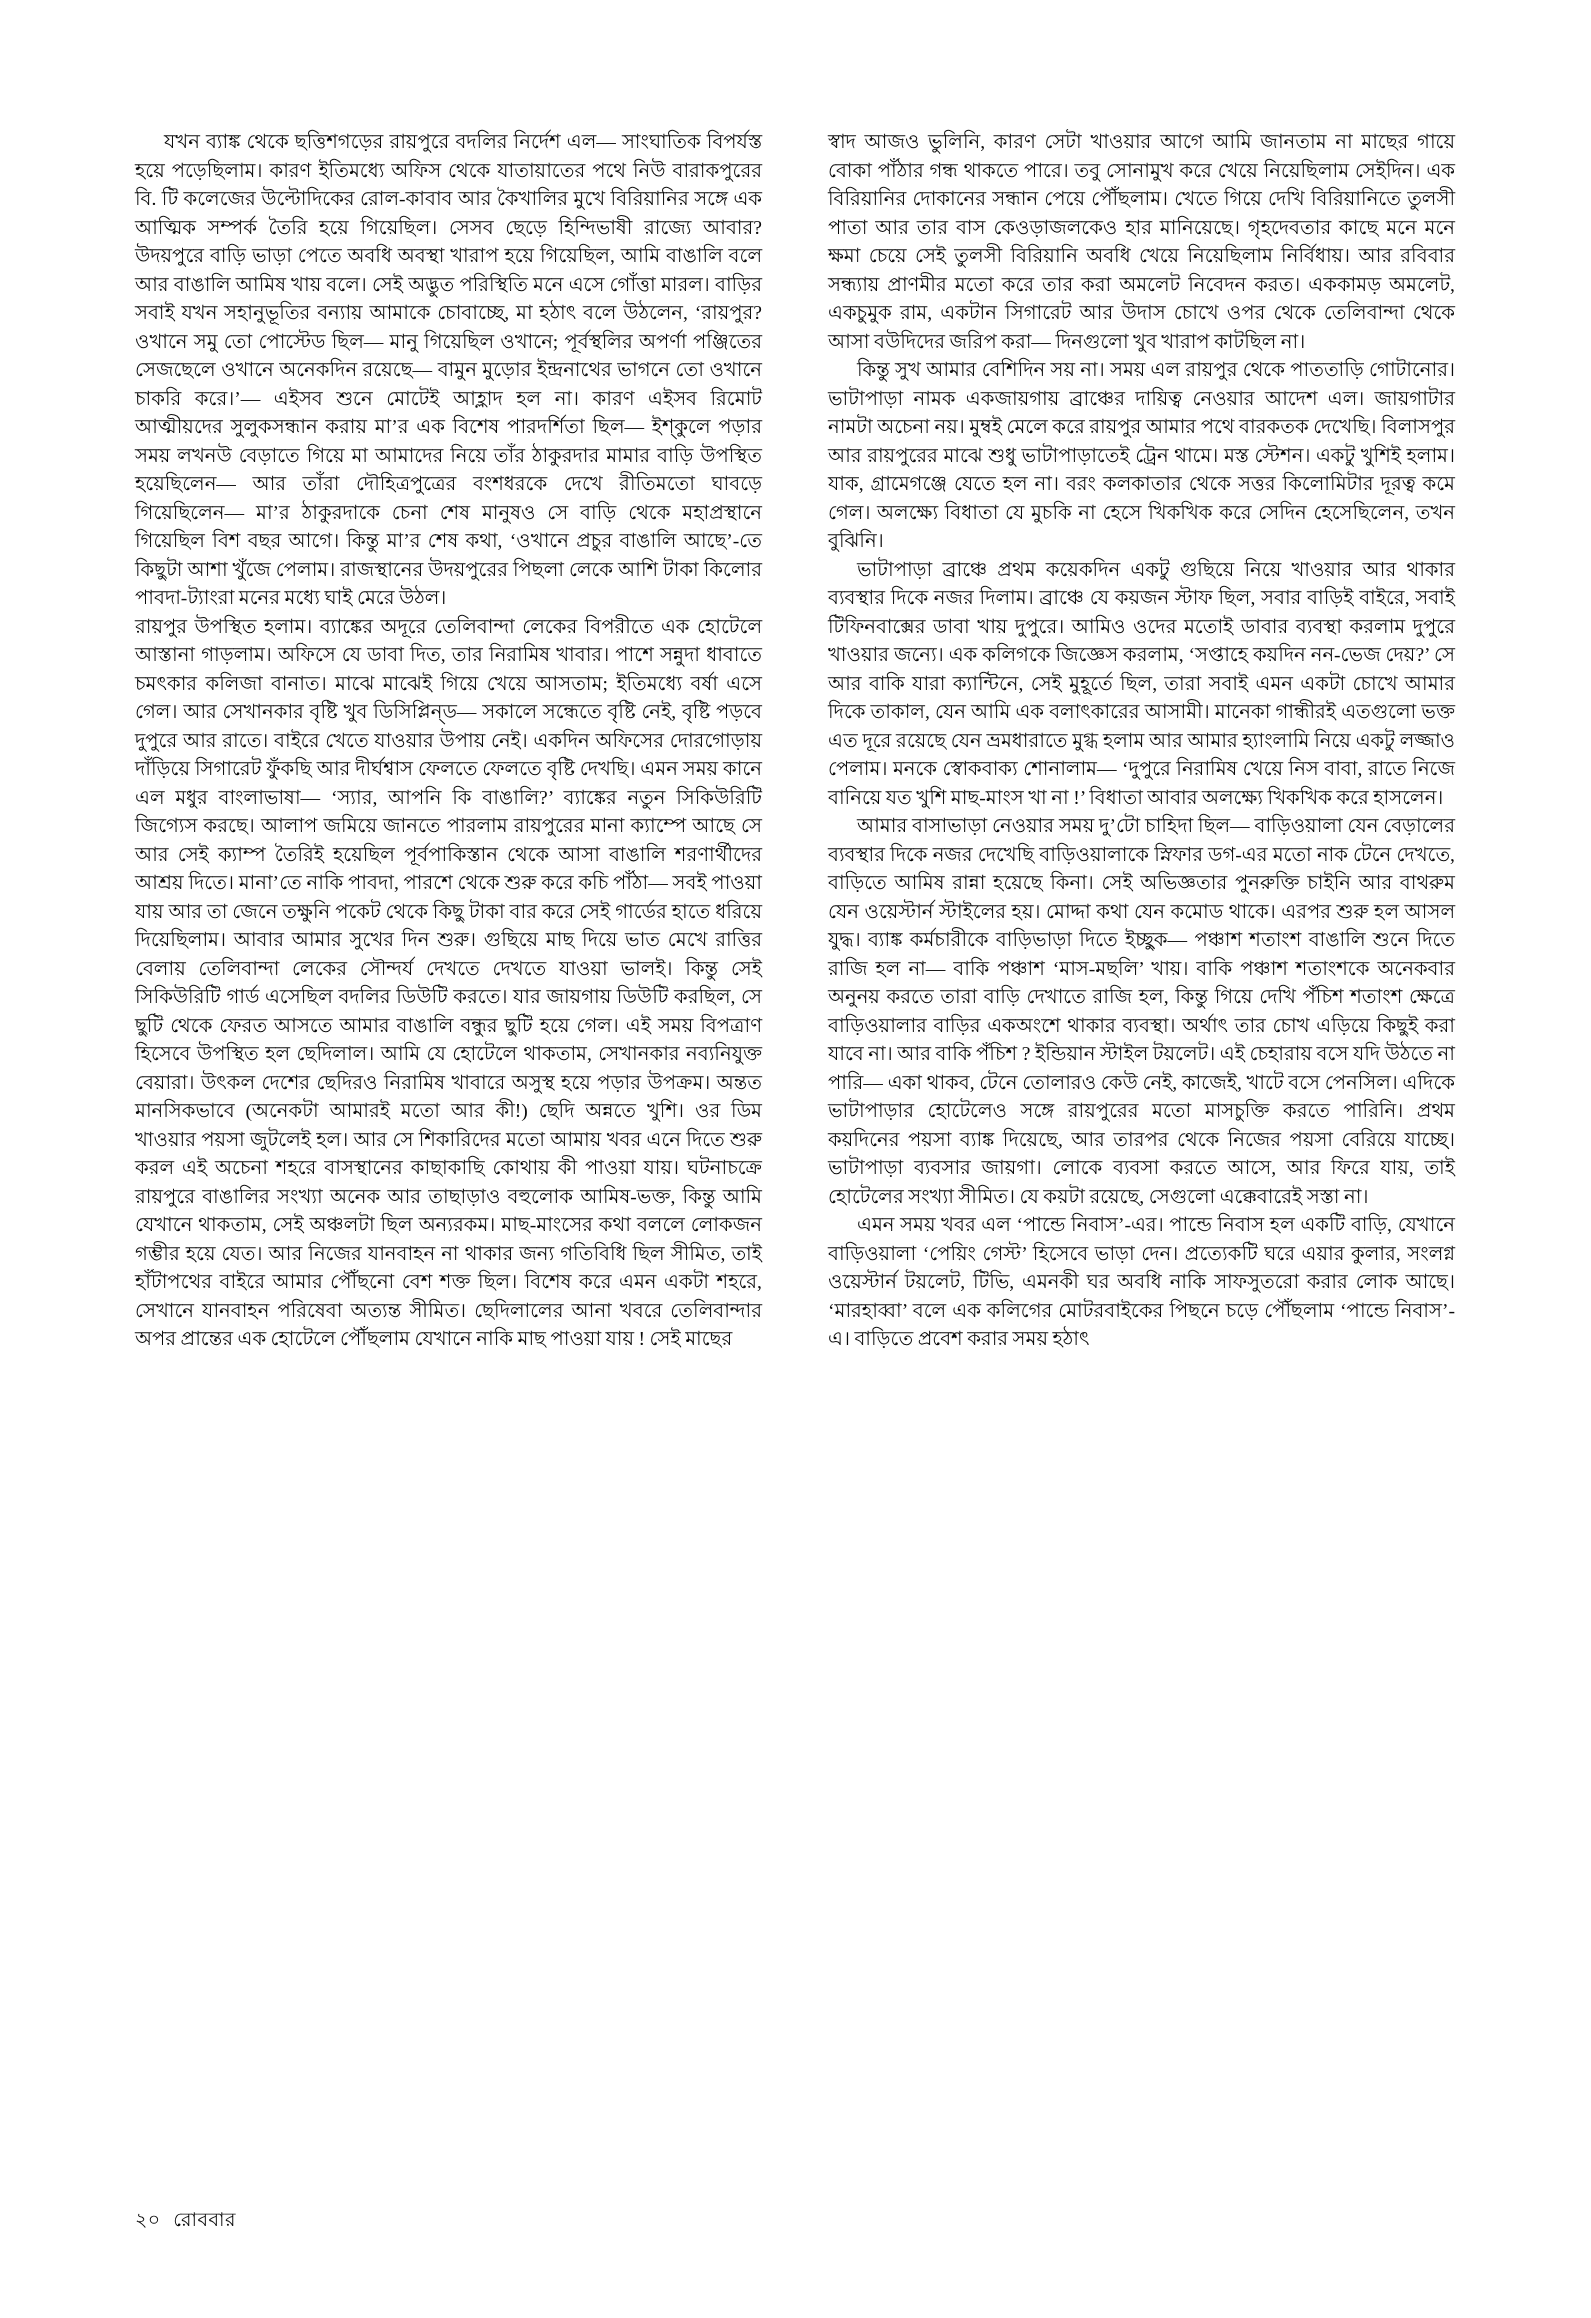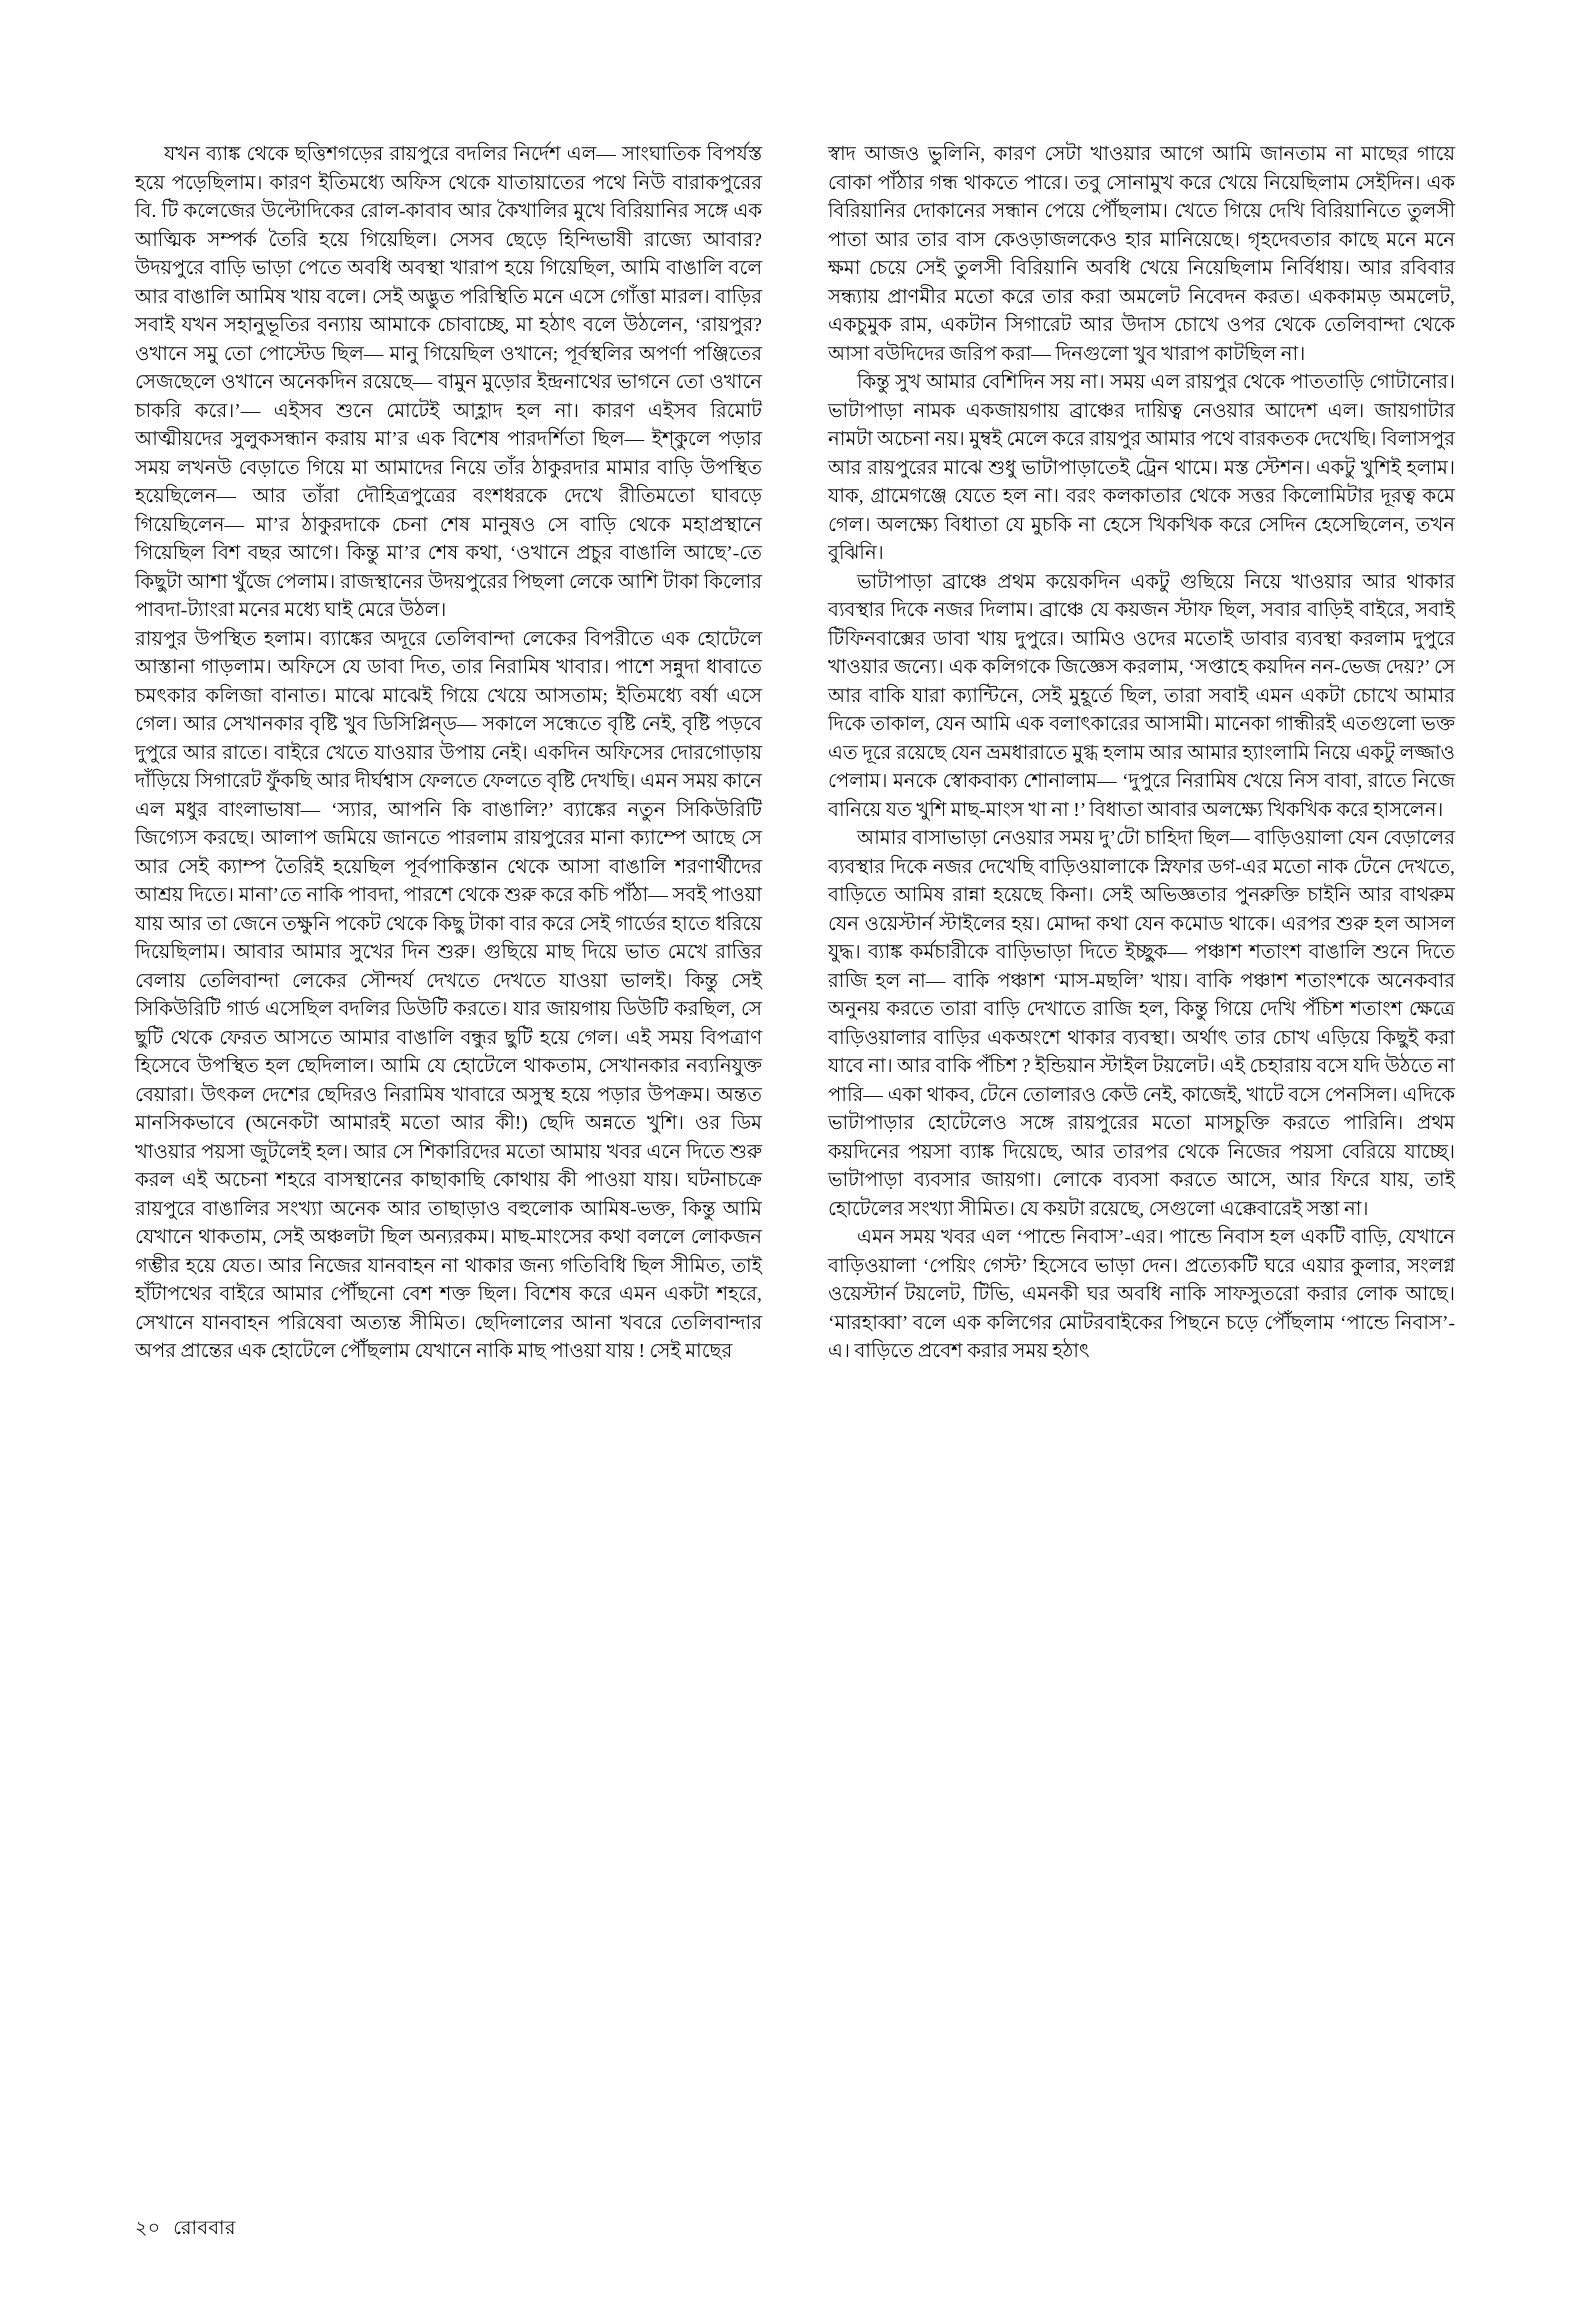--- a/index.html
+++ b/index.html
@@ -14,21 +14,21 @@
   .page {
     position: relative;
     width: 1591px;
     height: 2319px;
     background: #ffffff;
     box-sizing: border-box;
     overflow: hidden;
   }
   .columns {
     position: absolute;
-    top: 140px;
+    top: 128px;
     left: 135px;
     width: 1320px;
     height: 2048px;
     display: flex;
     gap: 66px;
     align-items: flex-start;
   }
   .col {
     width: 627px;
     box-sizing: border-box;
@@ -41,21 +41,21 @@
     text-justify: inter-word;
     word-spacing: -0.4px;
     hyphens: none;
   }
   .col p.indent {
     text-indent: 29px;
   }
   .footer {
     position: absolute;
     left: 135px;
-    bottom: 74px;
+    bottom: 82px;
     font-size: 19px;
     letter-spacing: 0.4px;
     color: #0b0b0b;
   }
   .footer .pageno {
     display: inline-block;
     margin-right: 7.7px;
   }
   .footer .mag {
     display: inline-block;

